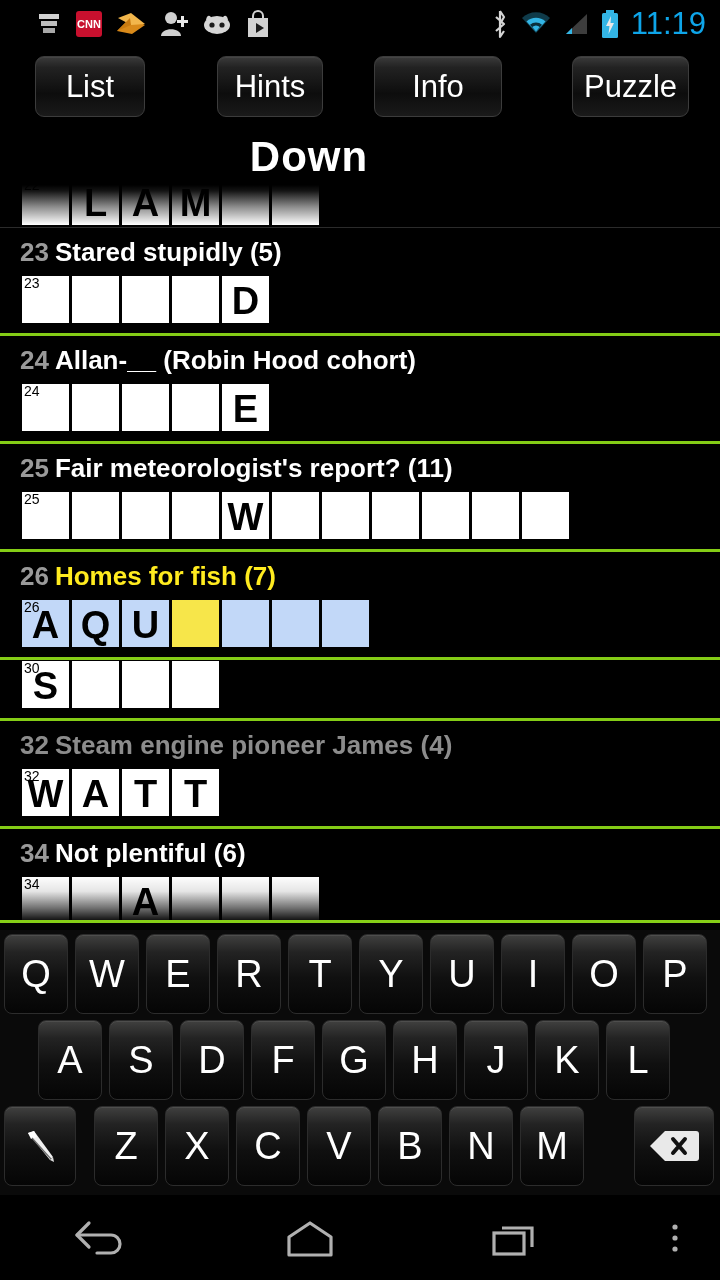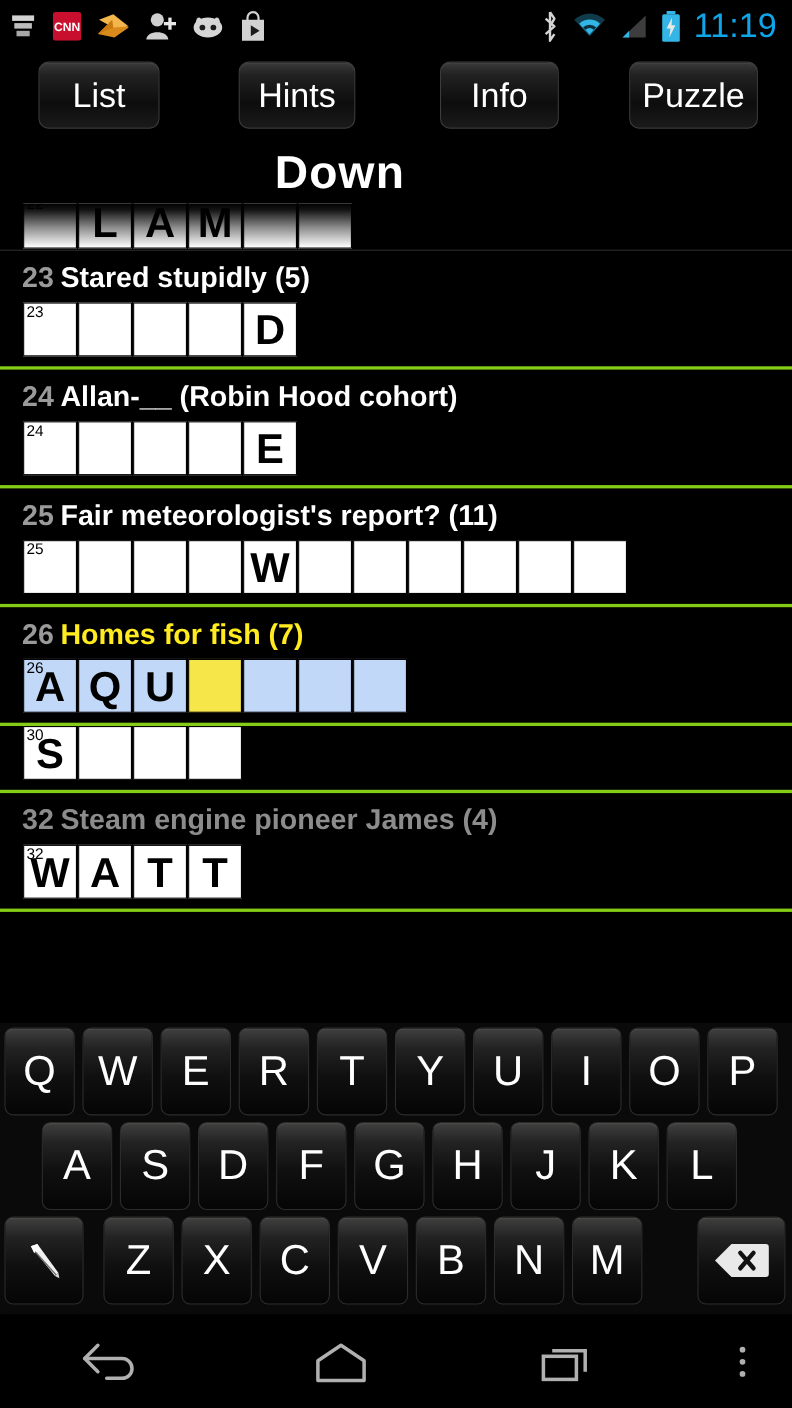--- a/index.html
+++ b/index.html
@@ -9,21 +9,21 @@
     font-family:"Liberation Sans", sans-serif;
     overflow:hidden;
   }
   #screen { position:relative; width:720px; height:1280px; background:#000; }
 
   
   .statusbar{
     position:absolute; top:0; left:0; width:720px; height:48px;
     background:#000; display:flex; align-items:center;
   }
-  .sb-left{ display:flex; align-items:center; gap:14px; padding-left:8px; }
+  .sb-left{ display:flex; align-items:center; gap:14px; padding-left:36px; }
   .sb-right{ display:flex; align-items:center; gap:11px; margin-left:auto; padding-right:14px; }
   .sb-ico{ display:block; }
   .sb-clock{
     color:#0ea5e9; font-size:31px; letter-spacing:0px;
     font-family:"Liberation Sans", sans-serif; line-height:48px;
   }
 
   
   .btnbar{
     position:absolute; top:48px; left:0; width:720px; height:77px;
@@ -32,21 +32,21 @@
   .tbtn{
     position:absolute; top:8px; height:61px;
     background:linear-gradient(180deg,#3a3a3a 0%,#222 18%,#0d0d0d 62%,#1a1a1a 100%);
     border:1px solid #3c3c3c; border-radius:9px;
     color:#fff; font-size:31px;
     display:flex; align-items:center; justify-content:center;
     box-shadow:0 1px 0 rgba(255,255,255,.06) inset;
   }
   .tbtn.b0{ left:35px;  width:110px; }
   .tbtn.b1{ left:217px; width:106px; }
-  .tbtn.b2{ left:400px; width:108px; }
+  .tbtn.b2{ left:374px; width:128px; }
   .tbtn.b3{ left:572px; width:117px; }
 
   
   .pagetitle{
     position:absolute; top:128px; left:0; width:618px; height:57px;
     color:#fff; font-size:42px; font-weight:bold;
     text-align:center; line-height:57px;
     letter-spacing:1px;
   }
 
@@ -333,20 +333,38 @@
             </div>
             <div class="cell">
               <span class="lt">T</span>
             </div>
             <div class="cell">
               <span class="lt">T</span>
             </div>
           </div>
         </div>
       </div>
+      <div class="cluerow fadebot">
+        <div class="cluetext"><span class="cnum">34</span><span>Not plentiful (6)</span></div>
+        <div class="gridwrap">
+          <div class="grid">
+            <div class="cell">
+              <span class="nm">34</span>
+            </div>
+            <div class="cell"></div>
+            <div class="cell">
+              <span class="lt">A</span>
+            </div>
+            <div class="cell"></div>
+            <div class="cell"></div>
+            <div class="cell"></div>
+          </div>
+          <div class="fadeOverlay"></div>
+        </div>
+      </div>
     </div>
 
   <div class="keyboard">
     <div class="krow r1" id="krow1">
         <div class="key">Q</div>
         <div class="key">W</div>
         <div class="key">E</div>
         <div class="key">R</div>
         <div class="key">T</div>
         <div class="key">Y</div>

